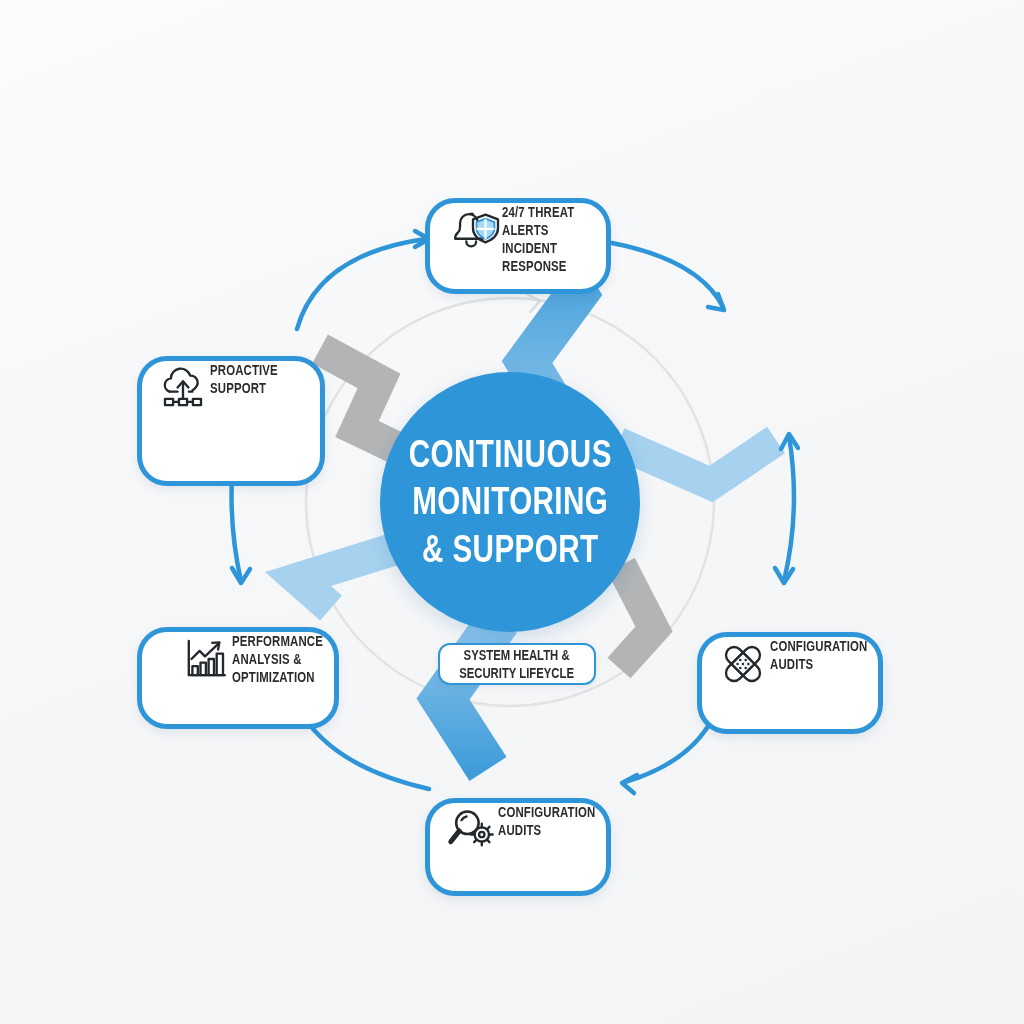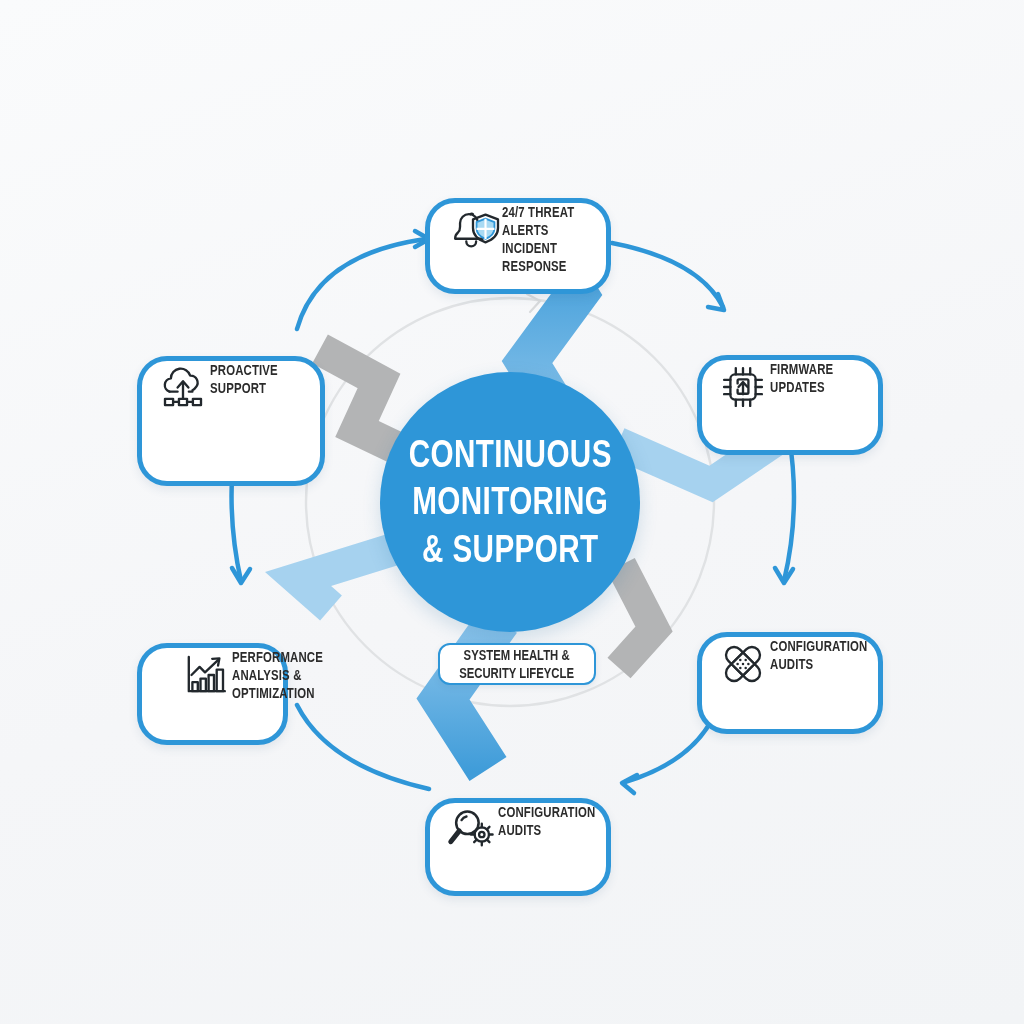--- a/index.html
+++ b/index.html
@@ -86,33 +86,20 @@
       <path class="icn" d="M24.5 43 a5.5 5.5 0 0 0 11 0"></path>
       <path class="icn" d="M46 13 l14 5.4 v9.6 q0 11-14 16 q-14-5-14-16 v-9.6 z" fill="#ffffff"></path>
       <path d="M46 17.5 l10 3.9 v7.2 q0 7.8-10 11.6 q-10-3.8-10-11.6 v-7.2 z" fill="#a9daf3" stroke="#2e96d8" stroke-width="2" stroke-linejoin="round"></path>
       <path d="M46 17.5 V40.2 M36 29 H56" stroke="#ffffff" stroke-width="2.4" fill="none"></path>
     </svg>
     <span class="node-label">24/7 THREAT ALERTS
 INCIDENT
 RESPONSE</span>
   </div>
 
-  <div class="node" style="left:697px;top:324px;width:186px;height:100px;">
-    <svg class="node-icon" width="54" height="54" viewBox="0 0 60 60">
-      <g class="icn" stroke-width="2.4">
-        <path d="M22 16 V9 M30 16 V9 M38 16 V9 M22 44 V51 M30 44 V51 M38 44 V51"></path>
-        <path d="M16 22 H9 M16 30 H9 M16 38 H9 M44 22 H51 M44 30 H51 M44 38 H51"></path>
-      </g>
-      <rect class="icn" x="16" y="16" width="28" height="28" rx="5" fill="#ffffff"></rect>
-      <path class="icn" d="M24 26 v-3 a1.5 1.5 0 0 1 1.5-1.5 h9 a1.5 1.5 0 0 1 1.5 1.5 v13 a1.5 1.5 0 0 1 -1.5 1.5 h-9 a1.5 1.5 0 0 1 -1.5-1.5 v-3" stroke-width="2.3"></path>
-      <path class="icn" d="M30 38 V25 M25 30 L30 24.5 L35 30" stroke-width="2.3"></path>
-    </svg>
-    <span class="node-label">FIRMWARE
-UPDATES</span>
-  </div>
 
   <div class="node" style="left:697px;top:601px;width:186px;height:102px;">
     <svg class="node-icon" width="54" height="54" viewBox="0 0 60 60">
       <g transform="rotate(45 30 30)">
         <rect class="icn" x="7" y="21" width="46" height="18" rx="9" fill="#ffffff" stroke-width="2.4"></rect>
       </g>
       <g transform="rotate(-45 30 30)">
         <rect class="icn" x="7" y="21" width="46" height="18" rx="9" fill="#ffffff" stroke-width="2.4"></rect>
       </g>
       <path d="M30 17.3 L42.7 30 L30 42.7 L17.3 30 Z" fill="#ffffff" stroke="none"></path>
@@ -139,21 +126,21 @@
         <circle cx="42" cy="35" r="3"></circle>
       </g>
       <circle cx="26" cy="22" r="12.5" fill="#ffffff" stroke="#22282d" stroke-width="2.8"></circle>
       <path class="icn" d="M19.5 19 a8 8 0 0 1 5.5-4" stroke-width="2.2"></path>
       <path d="M17 31 L7.5 43" stroke="#22282d" stroke-width="5.5" stroke-linecap="round"></path>
     </svg>
     <span class="node-label">CONFIGURATION
 AUDITS</span>
   </div>
 
-  <div class="node" style="left:137px;top:612px;width:151px;height:102px;padding-left:36px;">
+  <div class="node" style="left:137px;top:596px;width:202px;height:102px;padding-left:36px;">
     <svg class="node-icon" width="54" height="54" viewBox="0 0 60 60">
       <path class="icn" d="M12 10 V48 H52"></path>
       <rect class="icn" x="16" y="38" width="6" height="10" fill="#ffffff" stroke-width="2.3"></rect>
       <rect class="icn" x="25" y="34" width="6" height="14" fill="#a9daf3" stroke-width="2.3"></rect>
       <rect class="icn" x="34" y="30" width="6" height="18" fill="#ffffff" stroke-width="2.3"></rect>
       <rect class="icn" x="43" y="24" width="7" height="24" fill="#a9daf3" stroke-width="2.3"></rect>
       <path class="icn" d="M15 30 L24 21 L30 27 L45 13" stroke-width="2.5"></path>
       <path class="icn" d="M38 12 L46 11.5 L44.5 19.5" stroke-width="2.5"></path>
     </svg>
     <span class="node-label">PERFORMANCE

